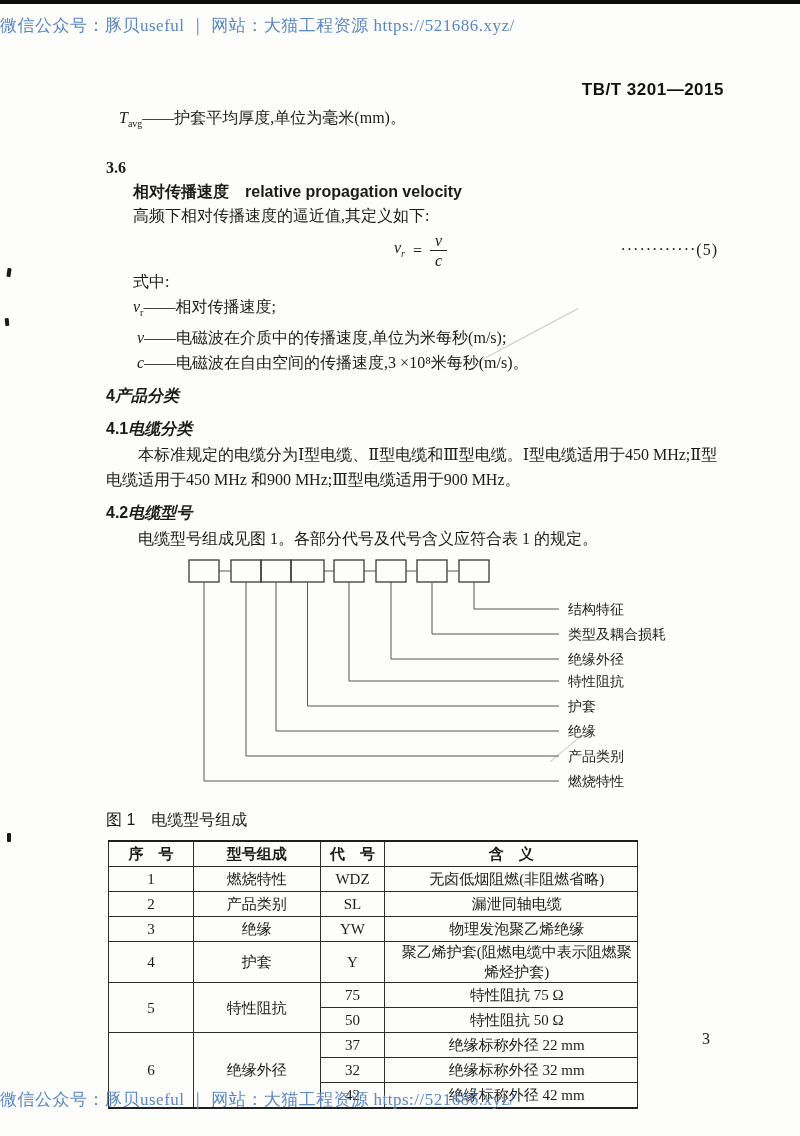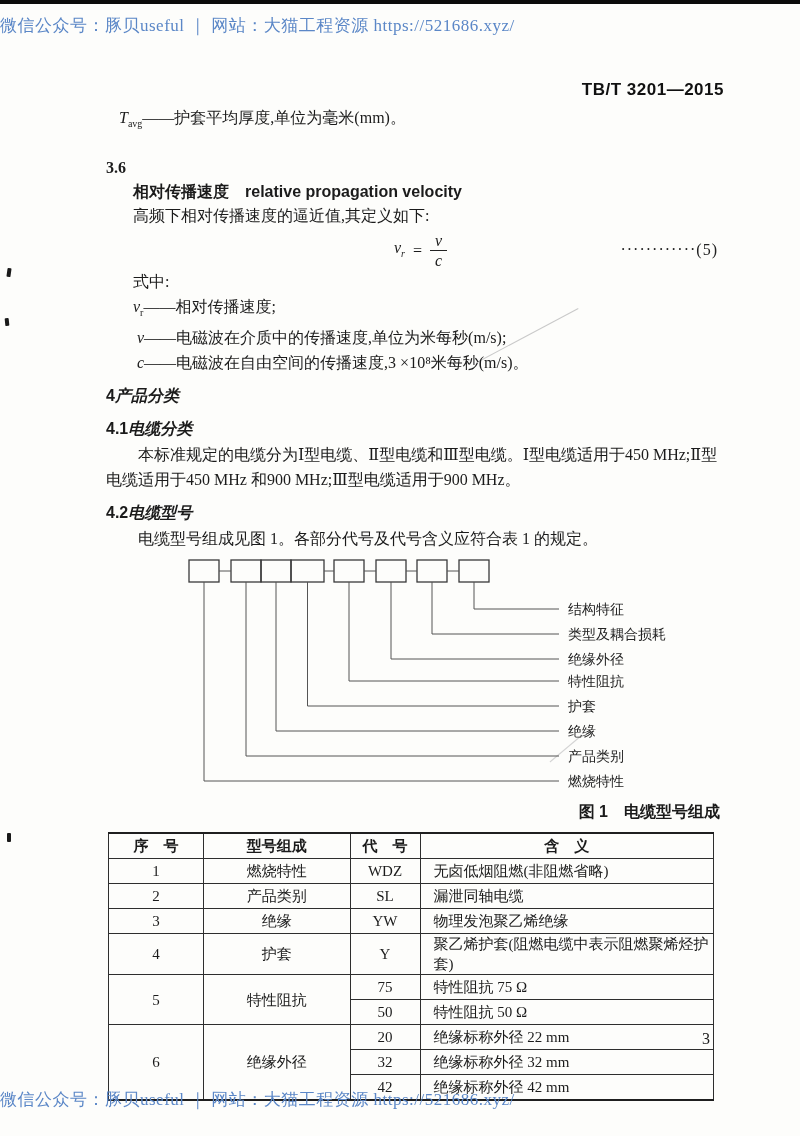--- a/index.html
+++ b/index.html
@@ -30,27 +30,27 @@
   .where-label{padding-left:27px;}
   .where-item{padding-left:27px;line-height:25px;}
   .wi2{padding-left:31px;}
   .sec-h{margin-top:9px;font-weight:700;font-family:"Liberation Sans","DejaVu Sans",sans-serif;}
   .sec-h .title{margin-left:0;font-style:italic;}
   .para{text-indent:32px;line-height:25px;margin-top:1px;}
   .figure-wrap{margin:6px 0 0 78px;}
   .fbox{fill:none;stroke:#3a3a3a;stroke-width:1.3;}
   .fline{fill:none;stroke:#555;stroke-width:1;}
   .flabel{font-size:14px;fill:#222;font-family:"Liberation Serif","DejaVu Serif",serif;}
-  .fig-caption{text-align:right;font-weight:700;font-family:"Liberation Sans","DejaVu Sans",sans-serif;margin-top:4px;}
+  .fig-caption{text-align:left;font-weight:400;font-family:"Liberation Sans","DejaVu Sans",sans-serif;margin-top:12px;}
   .table-title{text-align:center;font-weight:700;font-family:"Liberation Sans","DejaVu Sans",sans-serif;margin-top:12px;}
-  table{border-collapse:collapse;margin:8px 0 0 2px;width:606px;font-size:15px;
+  table{border-collapse:collapse;margin:8px 0 0 2px;width:530px;font-size:15px;
         border-top:2.5px solid #1f1f1f;border-bottom:2px solid #1f1f1f;}
   th,td{border:1px solid #2e2e2e;text-align:center;height:24px;padding:0 2px;line-height:20px;}
   th{font-family:"Liberation Sans","DejaVu Sans",sans-serif;font-weight:700;}
-  td.meaning{text-align:left;padding-left:13px;}
+  td.meaning{text-align:center;padding-left:13px;}
   .page-num{position:absolute;top:1030px;right:90px;font-size:16px;}
   .speck{position:absolute;background:#1a1a1a;border-radius:1px;}
   #sp1{left:7px;top:268px;width:4px;height:9px;transform:rotate(8deg);}
   #sp2{left:5px;top:318px;width:4px;height:8px;transform:rotate(-6deg);}
   #sp3{left:7px;top:833px;width:4px;height:9px;}
   .scratch{position:absolute;height:1px;background:#c9c9c9;}
   #sc1{left:470px;top:335px;width:115px;transform:rotate(-28deg);}
   #sc2{left:545px;top:748px;width:42px;background:#d4d4d4;transform:rotate(-40deg);}
 </style>
 </head>
@@ -195,21 +195,21 @@
             <td>75</td>
             <td class="meaning">特性阻抗 75 Ω</td>
           </tr>
           <tr>
             <td>50</td>
             <td class="meaning">特性阻抗 50 Ω</td>
           </tr>
           <tr>
             <td rowspan="3">6</td>
             <td rowspan="3">绝缘外径</td>
-            <td>20</td>
+            <td>37</td>
             <td class="meaning">绝缘标称外径 22 mm</td>
           </tr>
           <tr>
             <td>32</td>
             <td class="meaning">绝缘标称外径 32 mm</td>
           </tr>
           <tr>
             <td>42</td>
             <td class="meaning">绝缘标称外径 42 mm</td>
           </tr>

